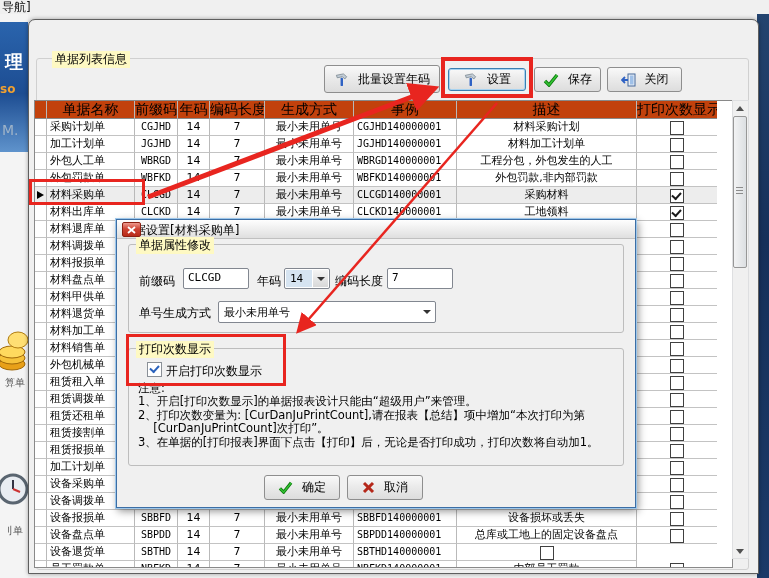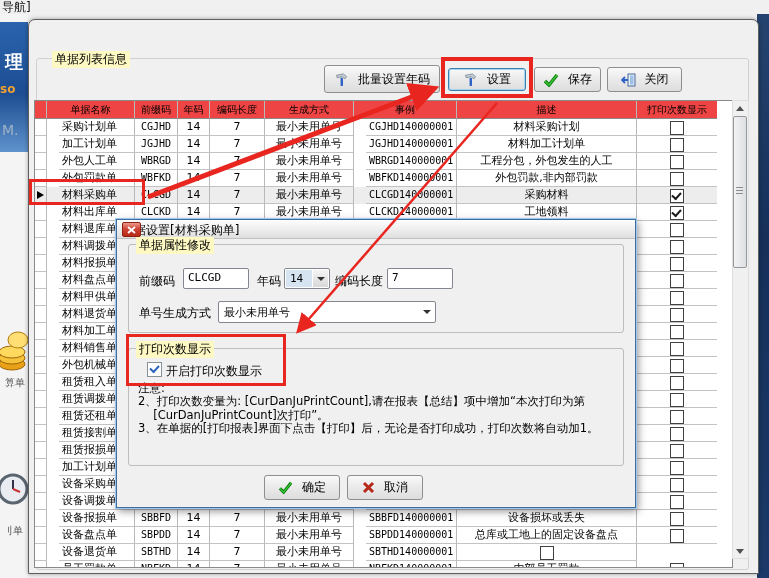--- a/index.html
+++ b/index.html
@@ -35,26 +35,26 @@
   
   .btn{position:absolute;display:flex;align-items:center;justify-content:center;gap:9px;
     background:linear-gradient(180deg,#f9f9f9,#ebebeb 45%,#dddddd);
     border:1px solid #8e8e8e;border-radius:3px;font-size:12px;color:#000;cursor:pointer;}
   .btn.focus{border:1px solid #3c7fb1;box-shadow:0 0 0 1px #a8d3f0 inset;}
   
   .tablewrap{left:5px;top:80px;width:683px;height:466px;background:#fff;
     border:1px solid #898989;overflow:hidden;}
   .trow{display:grid;grid-template-columns:12px 88px 43px 32px 55px 89px 103px 180px 81px;
     height:17px;line-height:16px;font-size:11px;color:#000;background:#fff;}
-  .trow.head{height:18px;line-height:17px;background:#ef4444;font-size:10px;}
+  .trow.head{height:18px;line-height:17px;background:#c2410c;font-size:14px;}
   .trow.head .tc{border-bottom:1px solid #8a8a8a;}
   .trow.sel{background:#ededed;}
   .tc{border-right:1px solid #b9b9b9;border-bottom:1px solid #c3c3c3;overflow:hidden;
     white-space:nowrap;text-align:center;}
-  .tc.l{text-align:left;padding-left:3px;margin-left:12px;}
+  .tc.l{text-align:left;padding-left:3px;}
   .tc.mono{font-family:"DejaVu Sans Mono","Liberation Mono",monospace;font-size:10px;}
   .ind{position:relative;}
   .ind .tri{position:absolute;left:2px;top:4px;width:0;height:0;
     border-left:7px solid #000;border-top:4px solid transparent;border-bottom:4px solid transparent;}
   .cb{position:relative;width:12px;height:12px;border:1px solid #404040;background:#fff;
     display:inline-block;margin-top:2px;vertical-align:top;}
   .cb.on::after{content:"";position:absolute;left:1px;top:2px;width:7px;height:4px;
     border-left:2px solid #1a1a1a;border-bottom:2px solid #1a1a1a;transform:rotate(-48deg);}
   .filler{left:688px;top:80px;width:15px;height:466px;background:#fff;border:1px solid #898989;border-left:none;}
   
@@ -531,20 +531,21 @@
     </div>
 
     <div class="abs groupbox" style="left:11px;top:128px;width:494px;height:116px;border-color:#bdbdbd;"></div>
     <span class="grouplbl" style="left:19px;top:121px;">打印次数显示</span>
 
     <span class="dcheck" style="position:absolute;left:30px;top:142px;"></span>
     <span class="dlabel" style="left:49px;top:143px;">开启打印次数显示</span>
 
     <div class="abs" style="left:21px;top:162px;" id="notes">
         <div class="note">注意:</div>
+        <div class="note">1、开启[打印次数显示]的单据报表设计只能由“超级用户”来管理。</div>
         <div class="note">2、打印次数变量为: [CurDanJuPrintCount],请在报表【总结】项中增加“本次打印为第</div>
         <div class="note">　  [CurDanJuPrintCount]次打印”。</div>
         <div class="note">3、在单据的[打印报表]界面下点击【打印】后，无论是否打印成功，打印次数将自动加1。</div>
       </div>
 
     <div class="btn" style="left:147px;top:255px;width:74px;height:23px;">
       <span class="icon">
         <svg width="15" height="13" viewBox="0 0 16 14">
           <path d="M2 8 L6 12 L14 2" fill="none" stroke="#0c7a0c" stroke-width="3.4"></path>
           <path d="M2 8 L6 12 L14 2" fill="none" stroke="#34c234" stroke-width="1.6"></path>

